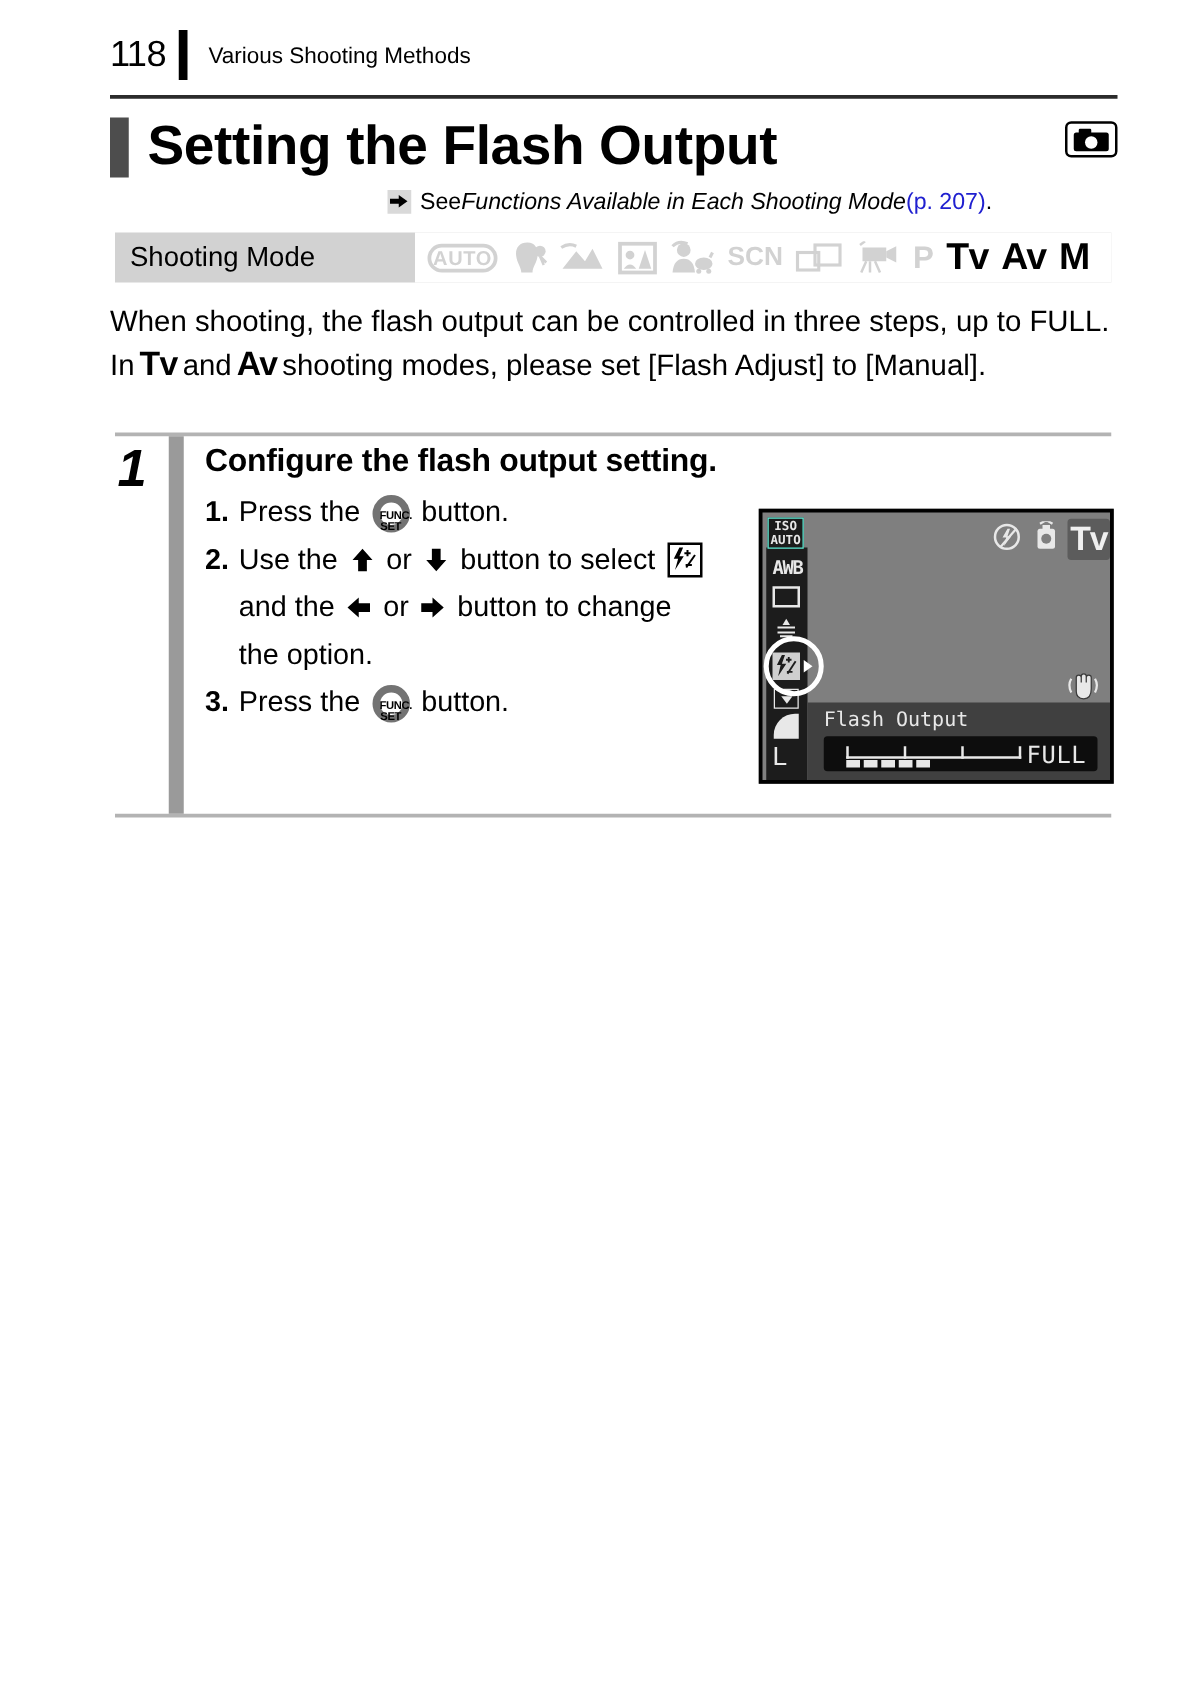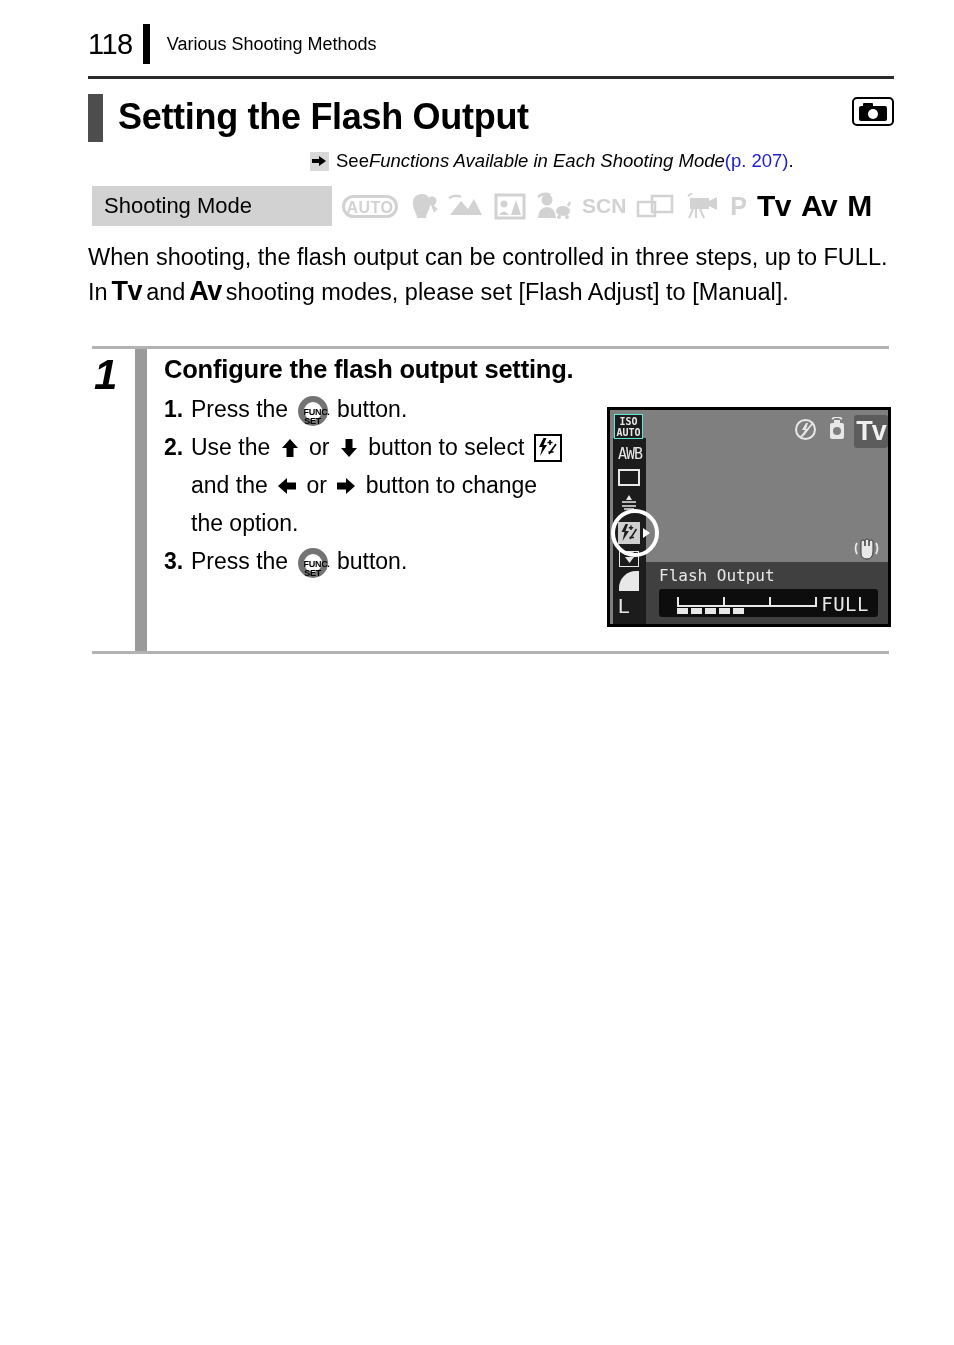--- a/index.html
+++ b/index.html
@@ -66,21 +66,21 @@
     left: 0;
     top: 2px;
     width: 15px;
     height: 48px;
     background: #4d4d4d;
   }
   .title-text {
     position: absolute;
     left: 30px;
     top: -1px;
-    font-size: 36px;
+    font-size: 44px;
     font-weight: bold;
     letter-spacing: -0.3px;
     line-height: 52px;
     color: #000;
     white-space: nowrap;
   }
   .title-camera-icon {
     position: absolute;
     right: 0px;
     top: 5px;
@@ -400,21 +400,21 @@
     padding-top: 1px;
     z-index: 3;
   }
   .lcd-awb {
     position: absolute;
     left: 5px;
     top: 35px;
     width: 30px;
     color: #e8e8e8;
     font-size: 15px;
-    font-weight: normal;
+    font-weight: bold;
     text-align: center;
     letter-spacing: -1px;
   }
   .lcd-sq {
     position: absolute;
     left: 8px;
     top: 59px;
     width: 22px;
     height: 17px;
     border: 2px solid #e8e8e8;

